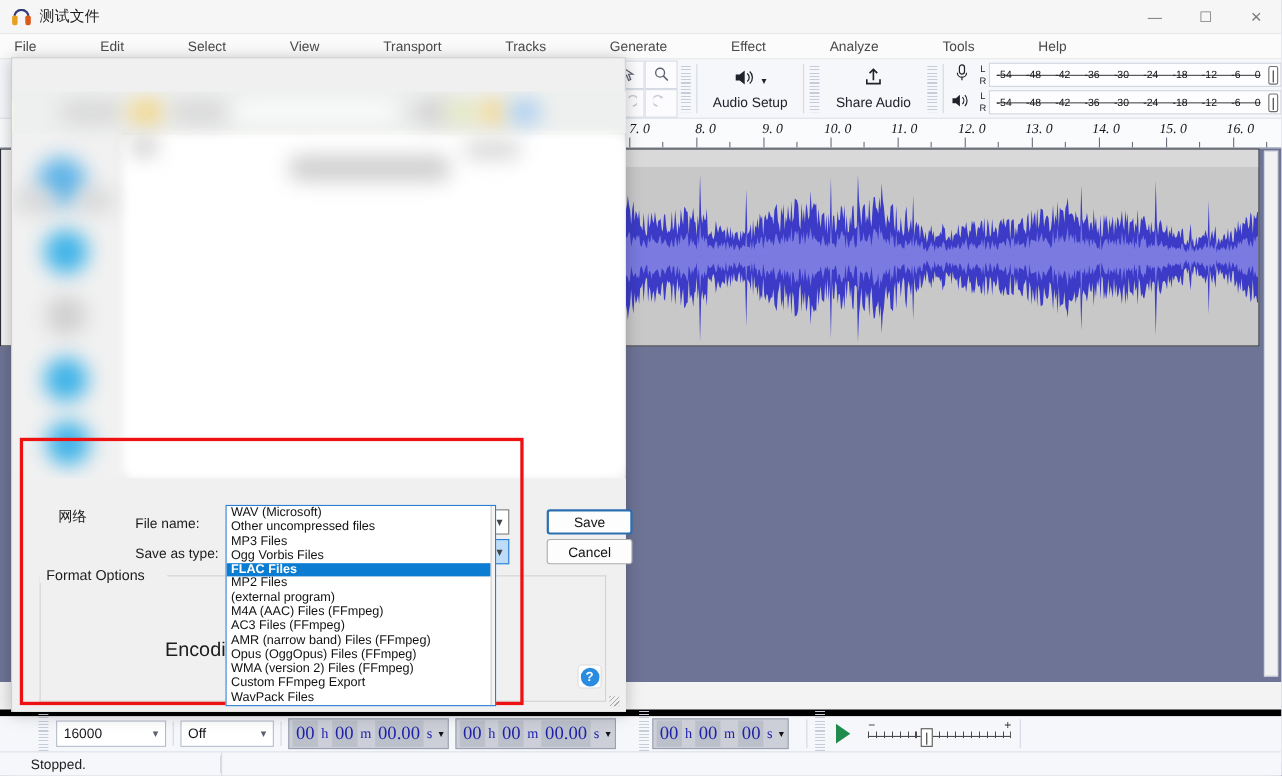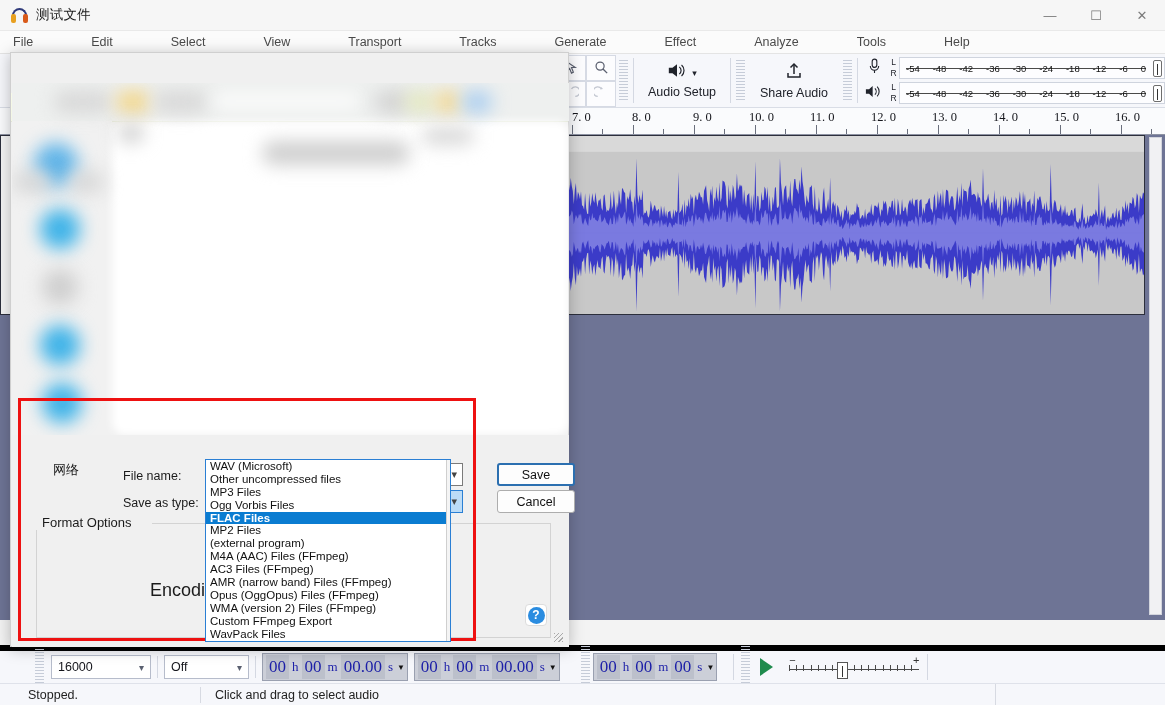--- a/index.html
+++ b/index.html
@@ -100,21 +100,21 @@
   .meter-mid { position: absolute; left: 6px; right: 18px; top: 10px; height: 1px; background: #4a4a4a; }
   .meter-thumb {
     position: absolute; right: 2px; top: 2px; width: 9px; height: 17px;
     border: 1px solid #6e6e6e; border-radius: 2px; background: #fff;
   }
   .meter-thumb:after { content:""; position:absolute; left:3px; top:3px; width:1px; height:11px; background:#333; }
 
   
   .ruler {
     position: absolute; left: 0; top: 108px; width: 1165px; height: 27px;
-    background: #fafbfd; border-bottom: 1px solid #8e93a3;
+    background: #fafbfd; border-bottom: 1px solid #8e93a3; font-style: italic;
   }
   .ruler .tick-lbl { position: absolute; top: 2px; font-size: 12.5px; color: #15161c; font-family: "Liberation Serif", serif; }
   .ruler .tick { position: absolute; bottom: 0; width: 1px; background: #6a6f7d; }
 
   
   .trackzone {
     position: absolute; left: 0; top: 135px; width: 1165px; height: 485px;
     background: #6e7495;
   }
   .track-left-panel {
@@ -513,21 +513,20 @@
       <div class="track-line"></div>
         <div class="ticks"></div>
       <div class="thumb"></div>
     </div>
     <div class="tb-sep" style="height:26px;margin:0 8px;"></div>
   </div>
 
   <div class="statusbar">
     <div class="s1">Stopped.</div>
     <div class="sep"></div>
-    <div class="s2">Click and drag to select audio</div>
     <div class="s3"></div>
   </div>
 
   <div class="dialog">
 
     <div class="dlg-title">
       <div class="icn">
         <div class="band"></div>
           <div class="eL"></div>
           <div class="eR"></div>

